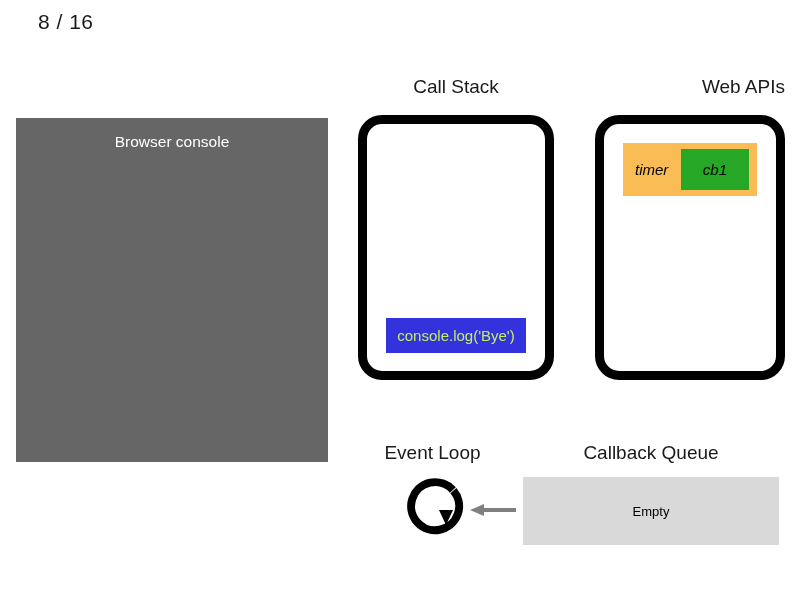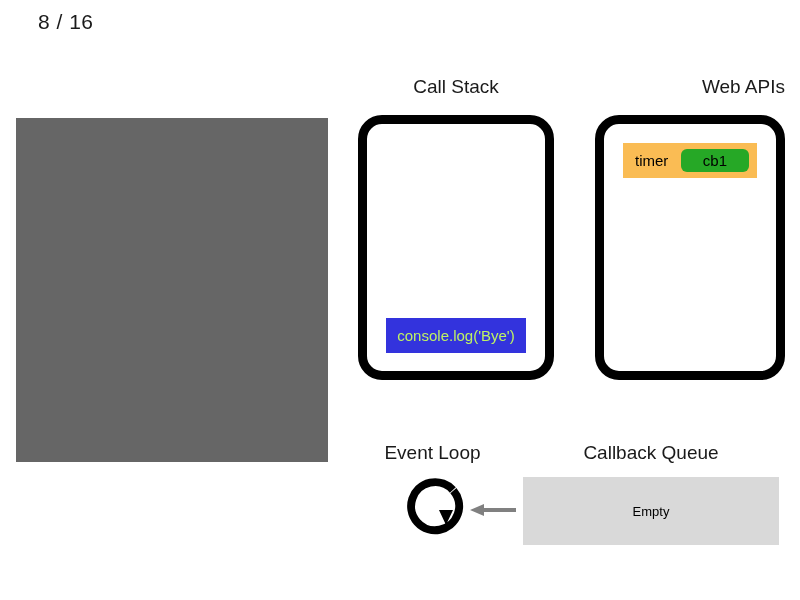--- a/index.html
+++ b/index.html
@@ -114,40 +114,40 @@
 
   
   .webapi-inner {
     position: absolute;
     left: 9px;
     right: 9px;
     top: 9px;
     bottom: 9px;
     padding: 10px 10px 0 10px;
     box-sizing: border-box;
+    font-style: italic;
   }
   .webapi-row {
     background: #FABC54;
     display: flex;
     align-items: center;
     justify-content: space-between;
     padding: 6px 8px 6px 12px;
     box-sizing: border-box;
   }
   .webapi-name {
     font-size: 15px;
     color: #000000;
   }
   .webapi-callback {
     background: #26A826;
     color: #000000;
     font-size: 15px;
-    padding: 3px 22px;
-    box-sizing: border-box;
-    border-radius: 6px;
+    padding: 12px 22px;
+    box-sizing: border-box;
   }
 
   
   .event-loop-icon {
     position: absolute;
     left: 405px;
     top: 476px;
     width: 60px;
     height: 60px;
   }
@@ -176,20 +176,21 @@
     font-size: 13px;
     color: #000000;
   }
 </style>
 </head>
 <body>
 
 <div class="slide-counter">8 / 16</div>
 
 <div class="console-panel">
+  <div class="console-title">Browser console</div>
 </div>
 
 <div class="panel-title" id="call-stack-title">Call Stack</div>
 <div class="rounded-box" id="call-stack-box">
   <div class="stack-inner">
     <div class="stack-frame">console.log('Bye')</div>
   </div>
 </div>
 
 <div class="panel-title" id="web-apis-title">Web APIs</div>

